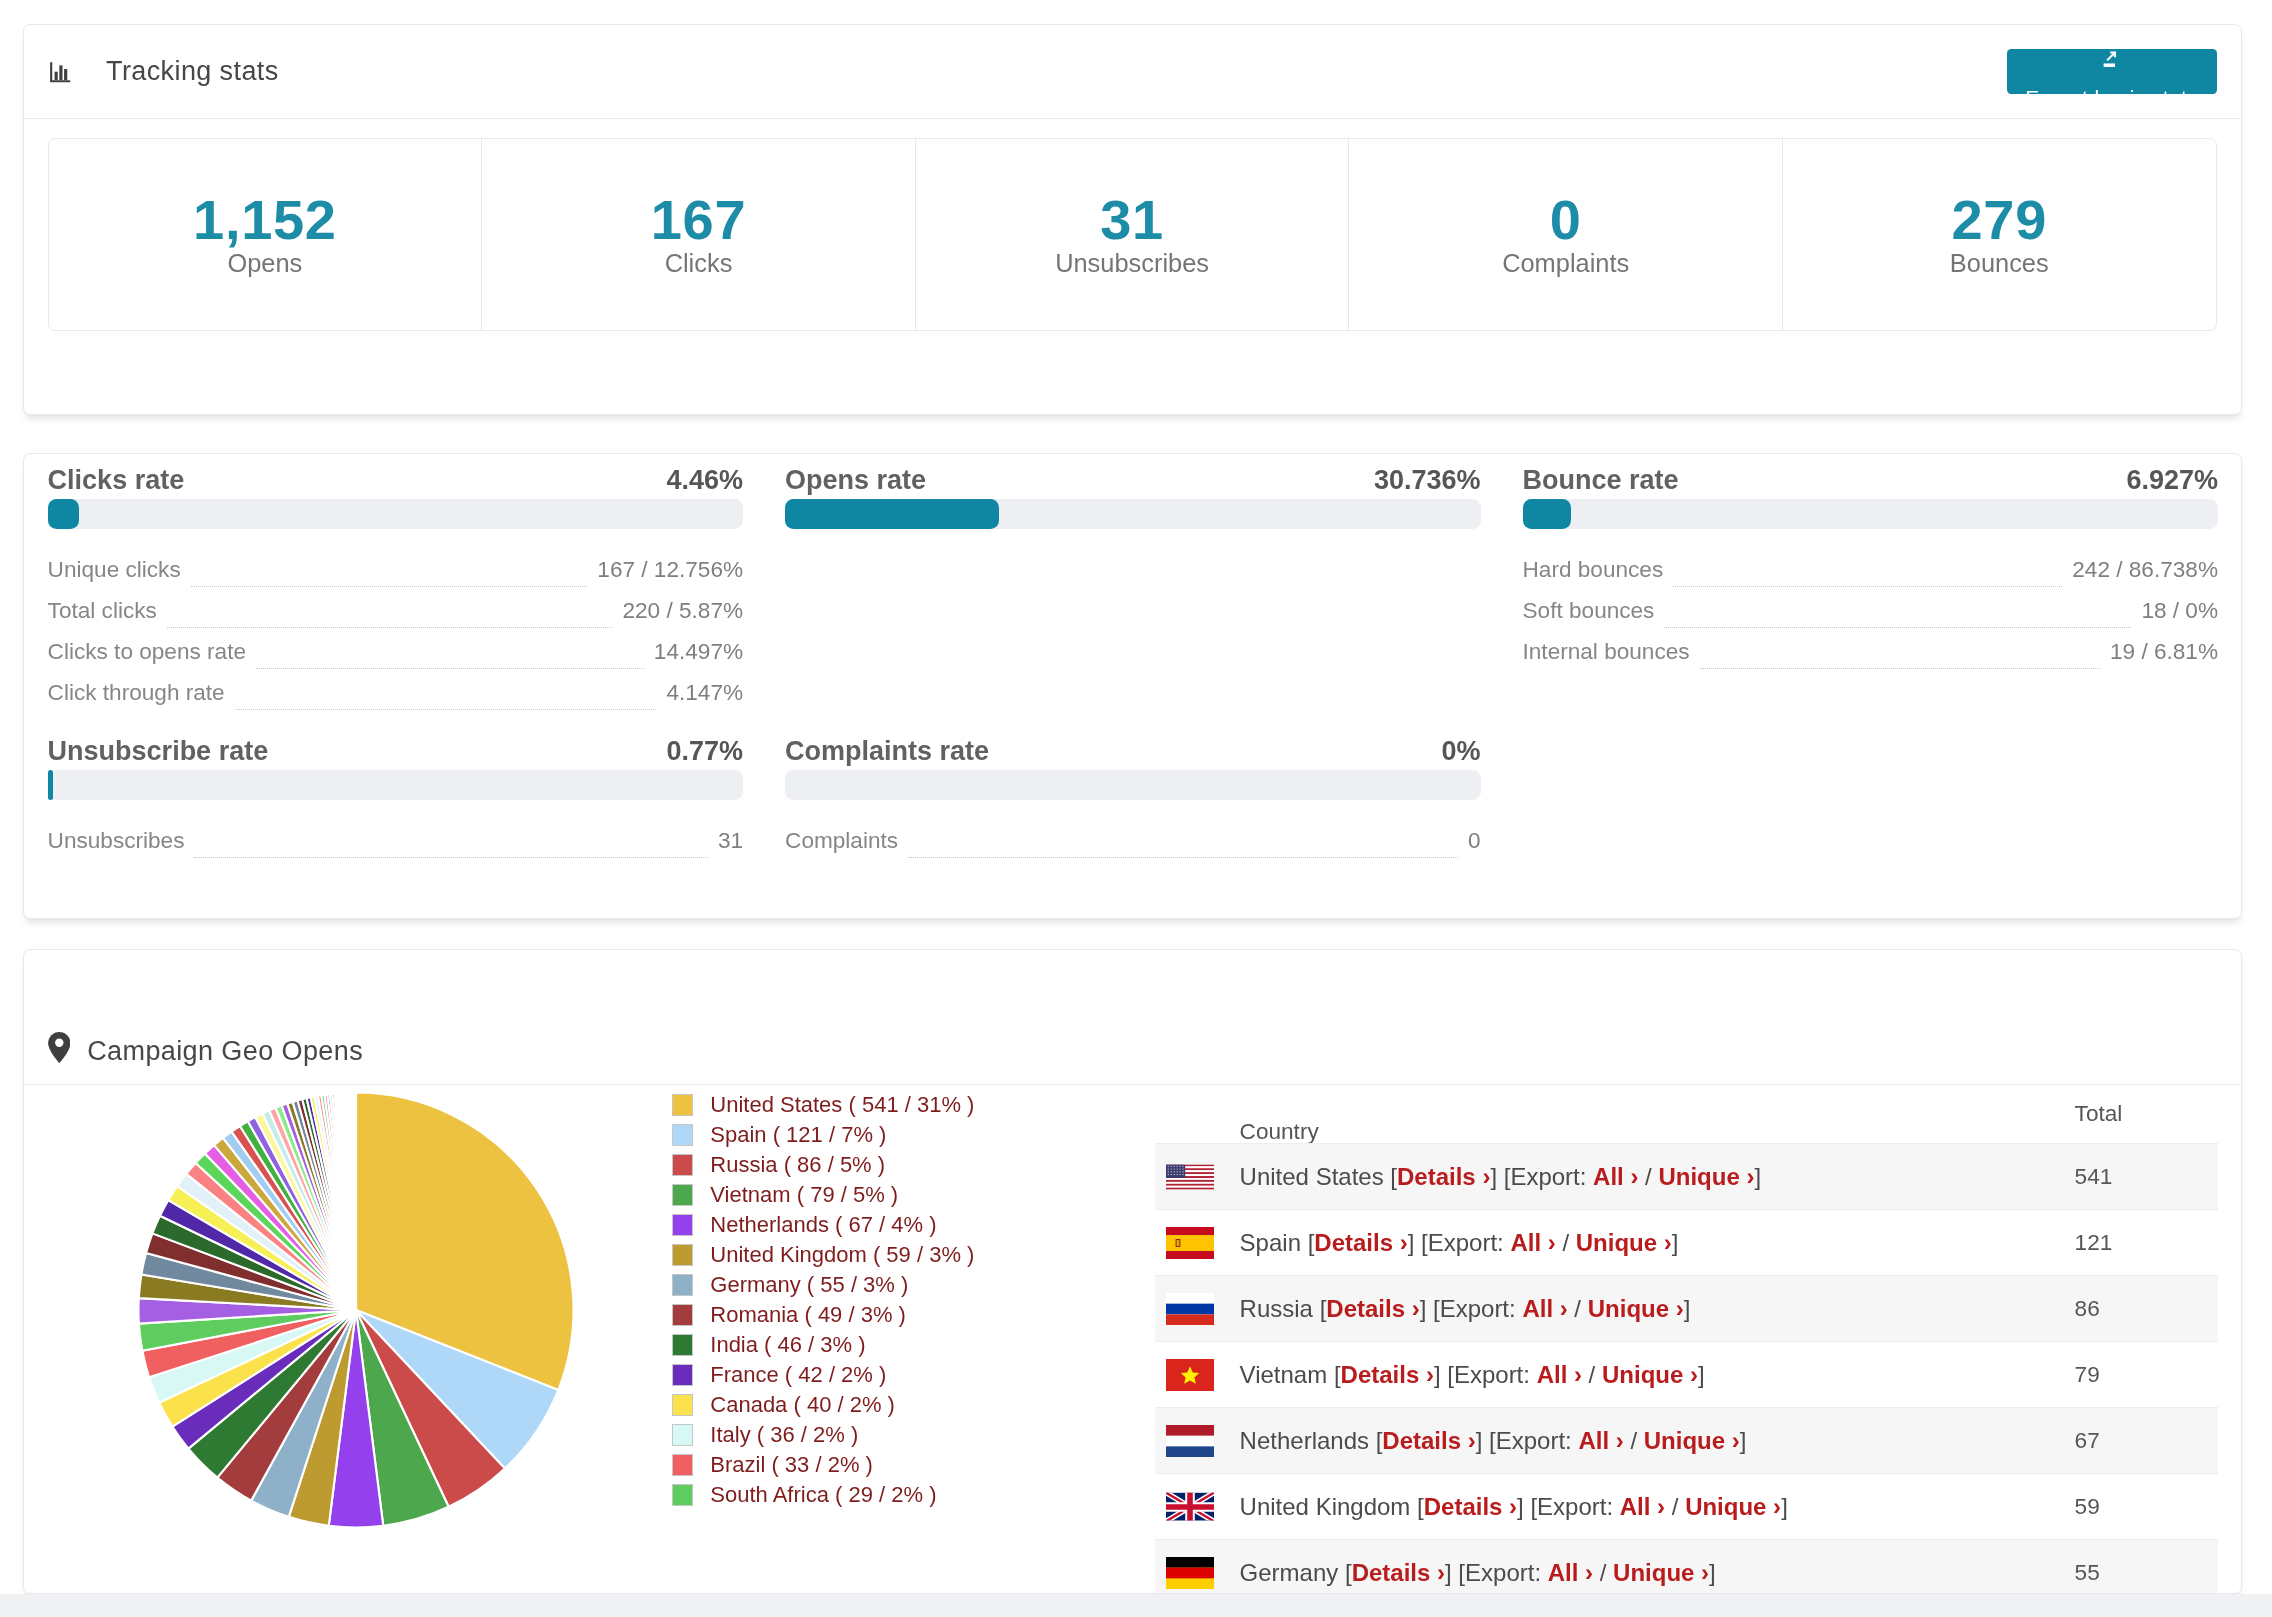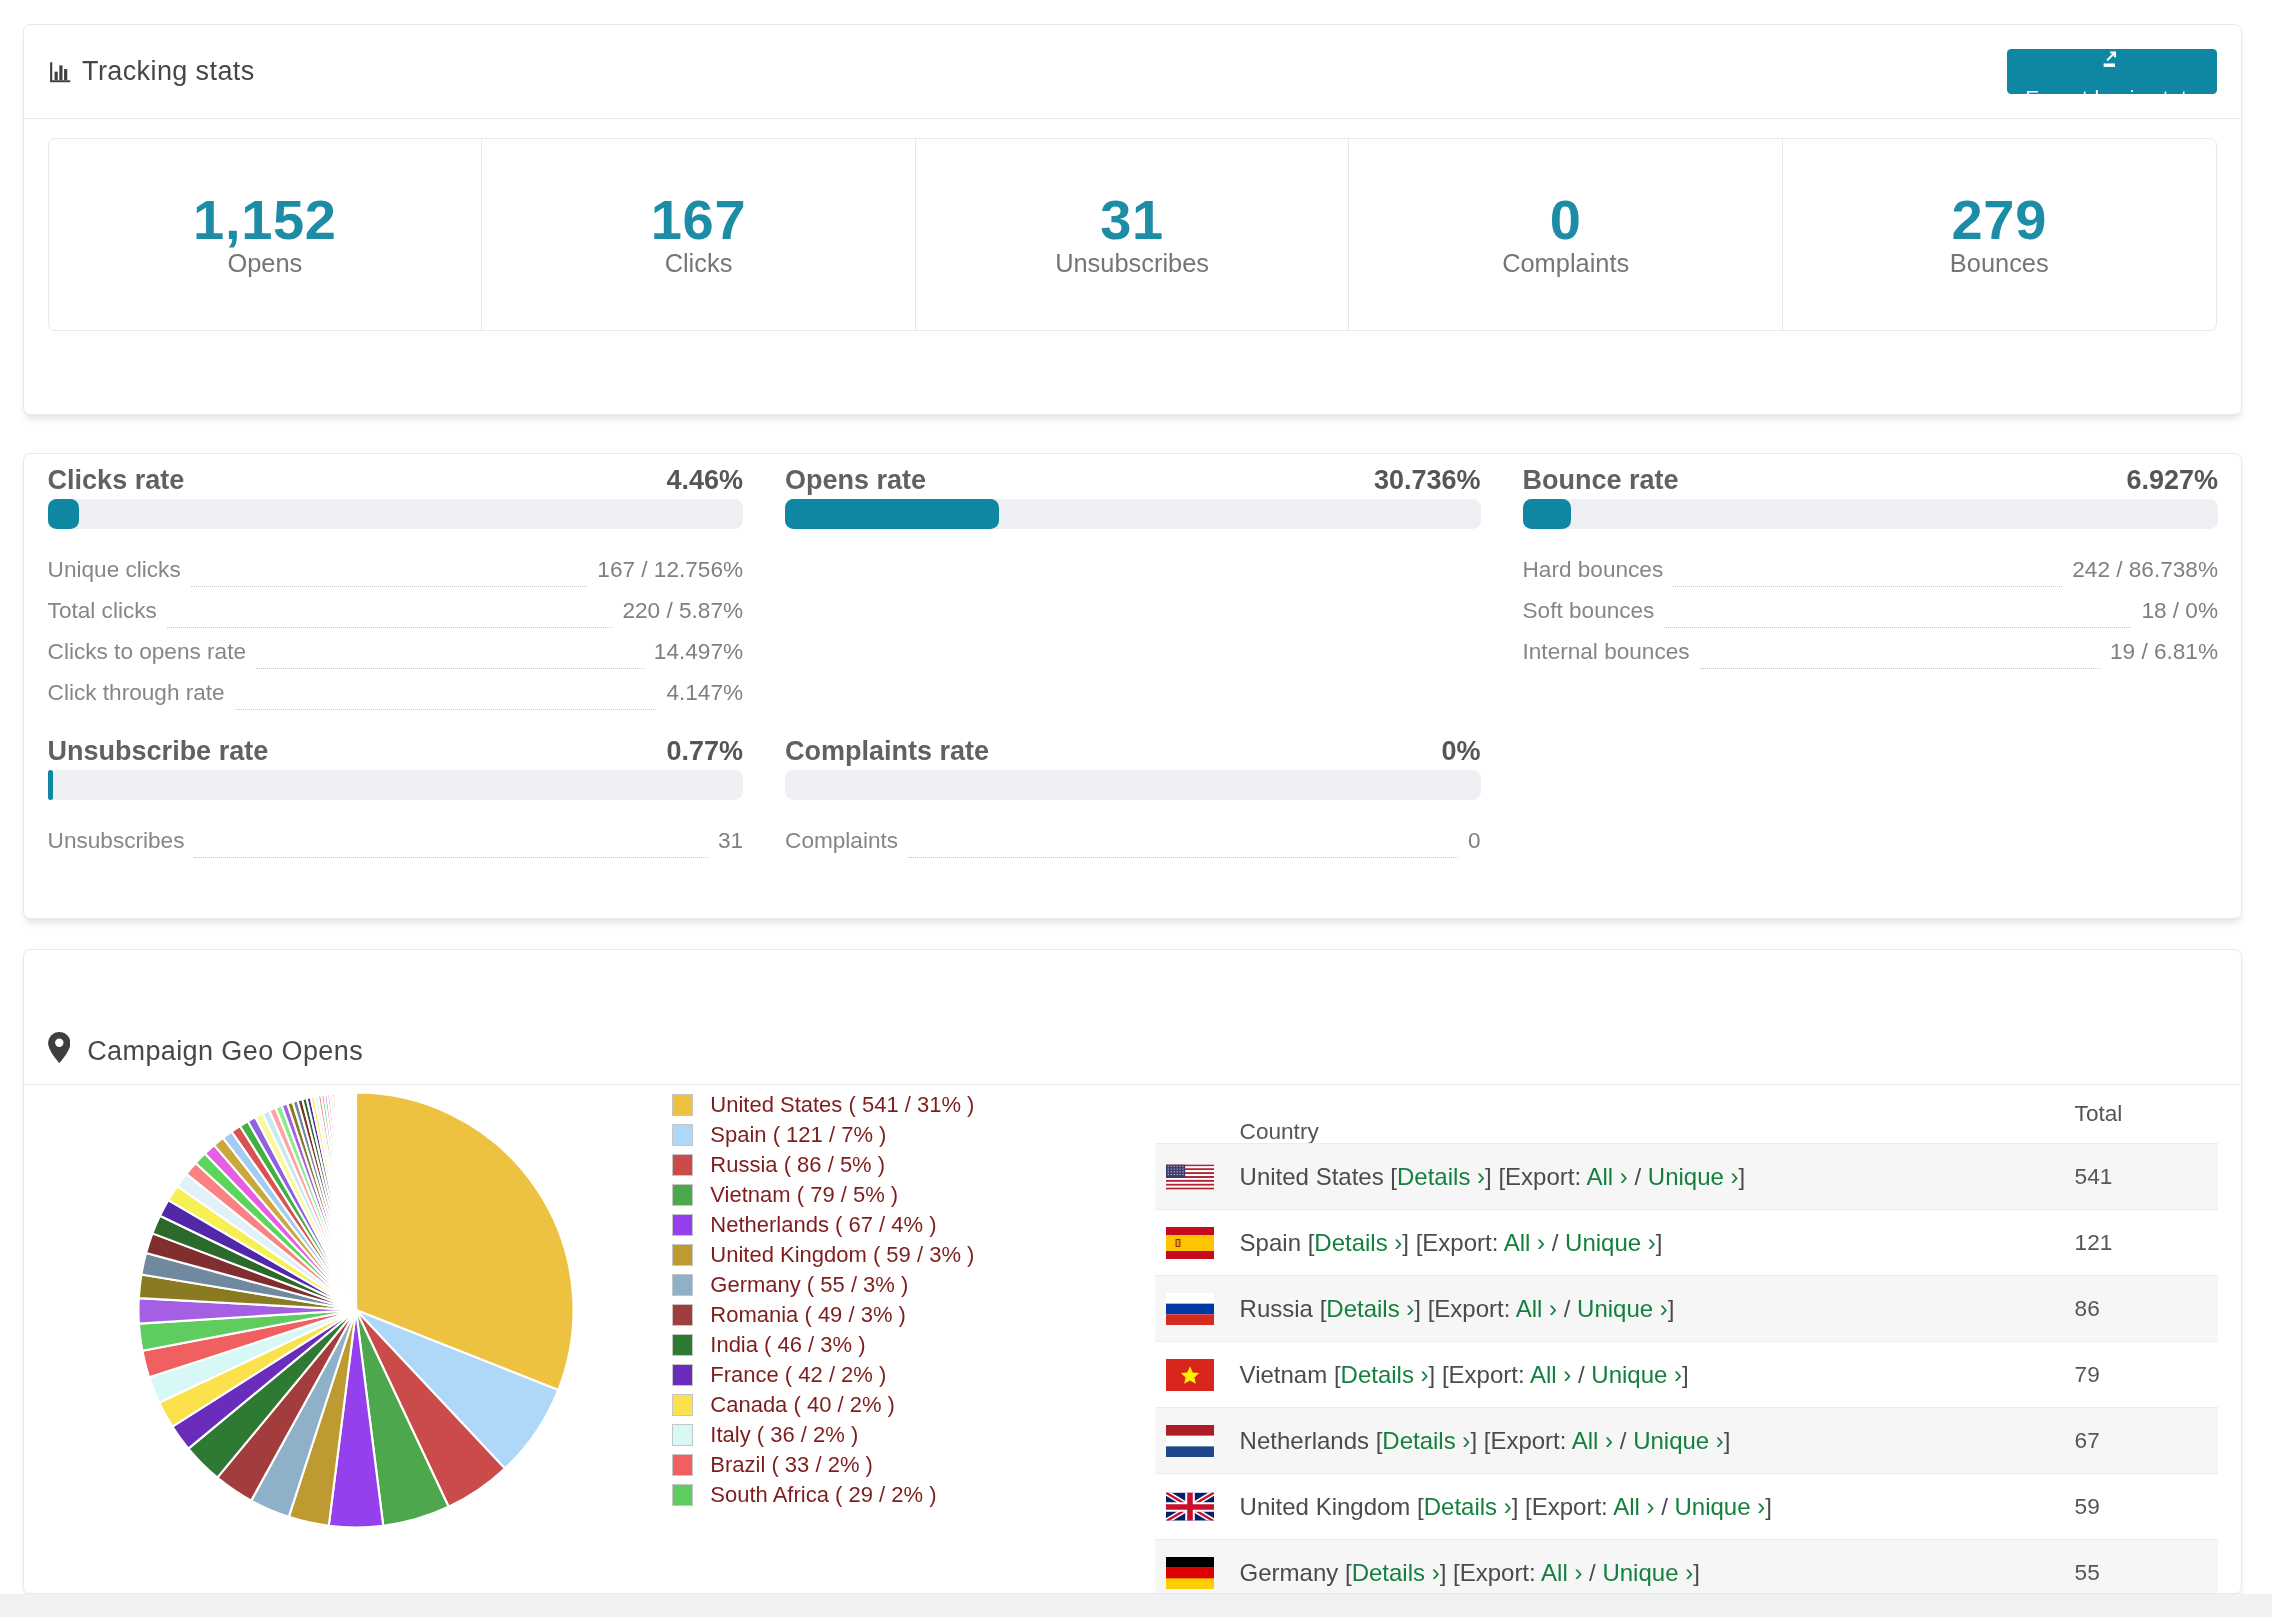--- a/index.html
+++ b/index.html
@@ -11,21 +11,21 @@
   }
   .card{
     position:absolute;background:#fff;
     border:0.7px solid #e7e9ec;border-radius:7px;
     box-shadow:0 5.6px 7px -3.5px rgba(70,85,110,.20);
     box-sizing:border-box;
   }
   
   #card-tracking{left:22.6px;top:24px;width:2219px;height:391px;}
   .card-head{display:flex;align-items:center;height:93px;padding:0 24px;border-bottom:0.7px solid #ebebee;}
-  .head-title{display:flex;align-items:center;gap:9px;font-size:27px;color:#474747;letter-spacing:0.4px;}
+  .head-title{display:flex;align-items:center;gap:33px;font-size:27px;color:#474747;letter-spacing:0.4px;}
   .head-title svg{display:block;}
   .export-btn{
     margin-left:auto;display:flex;align-items:center;gap:11.3px;
     background:#0f87a2;color:#fff;border:none;border-radius:4.2px;
     height:45px;padding:0 18.4px;font-size:21px;cursor:pointer;
     font-family:inherit;letter-spacing:0.4px;flex-direction:column;
   }
   .stats-box{
     position:absolute;left:24px;right:24px;top:113px;height:191px;
     border:0.7px solid #e9e9ec;border-radius:7px;display:flex;overflow:hidden;
@@ -59,21 +59,21 @@
   .swatch{width:15.5px;height:15.5px;border:0.7px solid #c6c6c6;padding:2.1px;background-clip:content-box;flex:none;}
   .geo-table{position:absolute;left:1131px;top:134px;width:1063px;}
   .gt-header{height:59px;position:relative;font-size:22.6px;color:#555;}
   .gt-header .h-country{position:absolute;left:85px;top:35px;}
   .gt-header .h-total{position:absolute;left:920px;top:17px;}
   .gt-row{height:65px;position:relative;border-top:0.7px solid #ededef;}
   .gt-row.striped{background:#f6f6f7;}
   .flag{position:absolute;left:11.3px;top:50%;transform:translateY(-50%);width:48px;line-height:0;}
   .flag svg{width:48px;display:block;}
   .rowtext{position:absolute;left:85px;top:50%;transform:translateY(-50%);font-size:24px;color:#4b4b4d;white-space:nowrap;}
-  .rowtext a{color:#15803d;text-decoration:none;cursor:pointer;}
+  .rowtext a{color:#b91c1c;text-decoration:none;cursor:pointer;font-weight:bold;}
   .rowtotal{position:absolute;left:920px;top:50%;transform:translateY(-50%);font-size:22.6px;color:#565656;}
   .page-footer{position:absolute;left:0;right:0;top:1594px;height:24px;background:#f0f1f3;}
 </style>
 </head>
 <body>
 
 <div class="card" id="card-tracking">
   <div class="card-head">
     <div class="head-title">
       <span>

